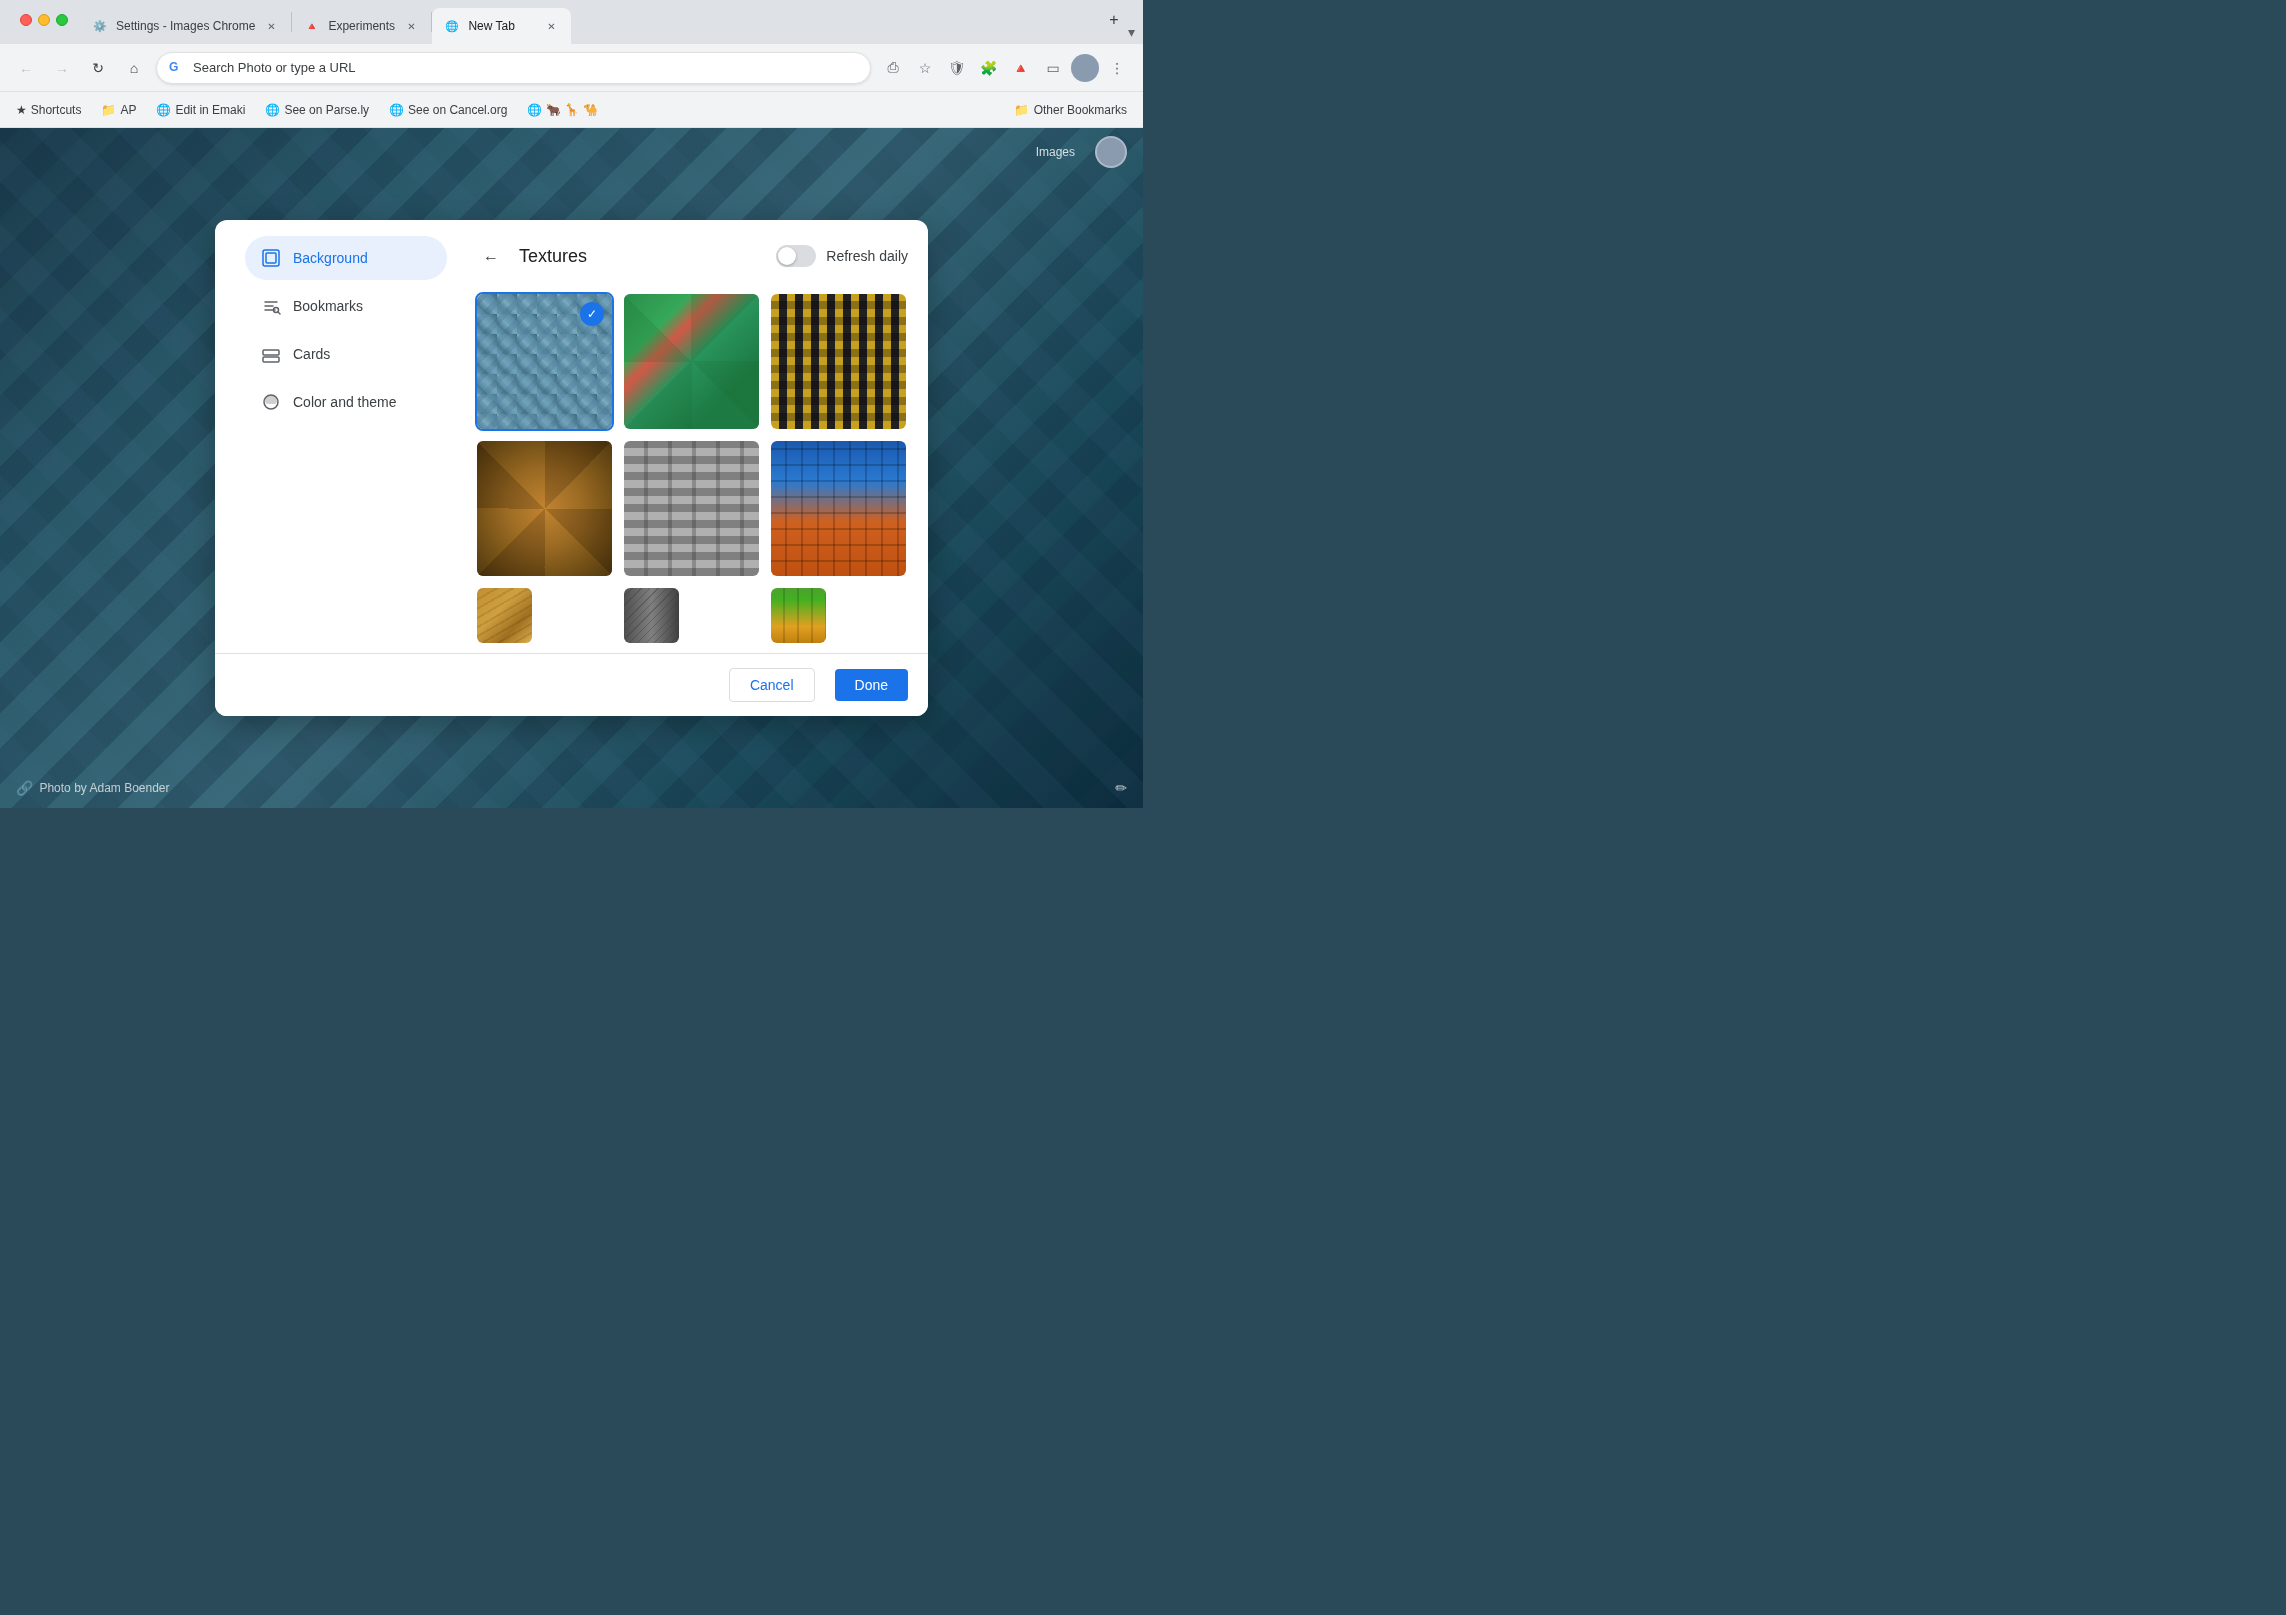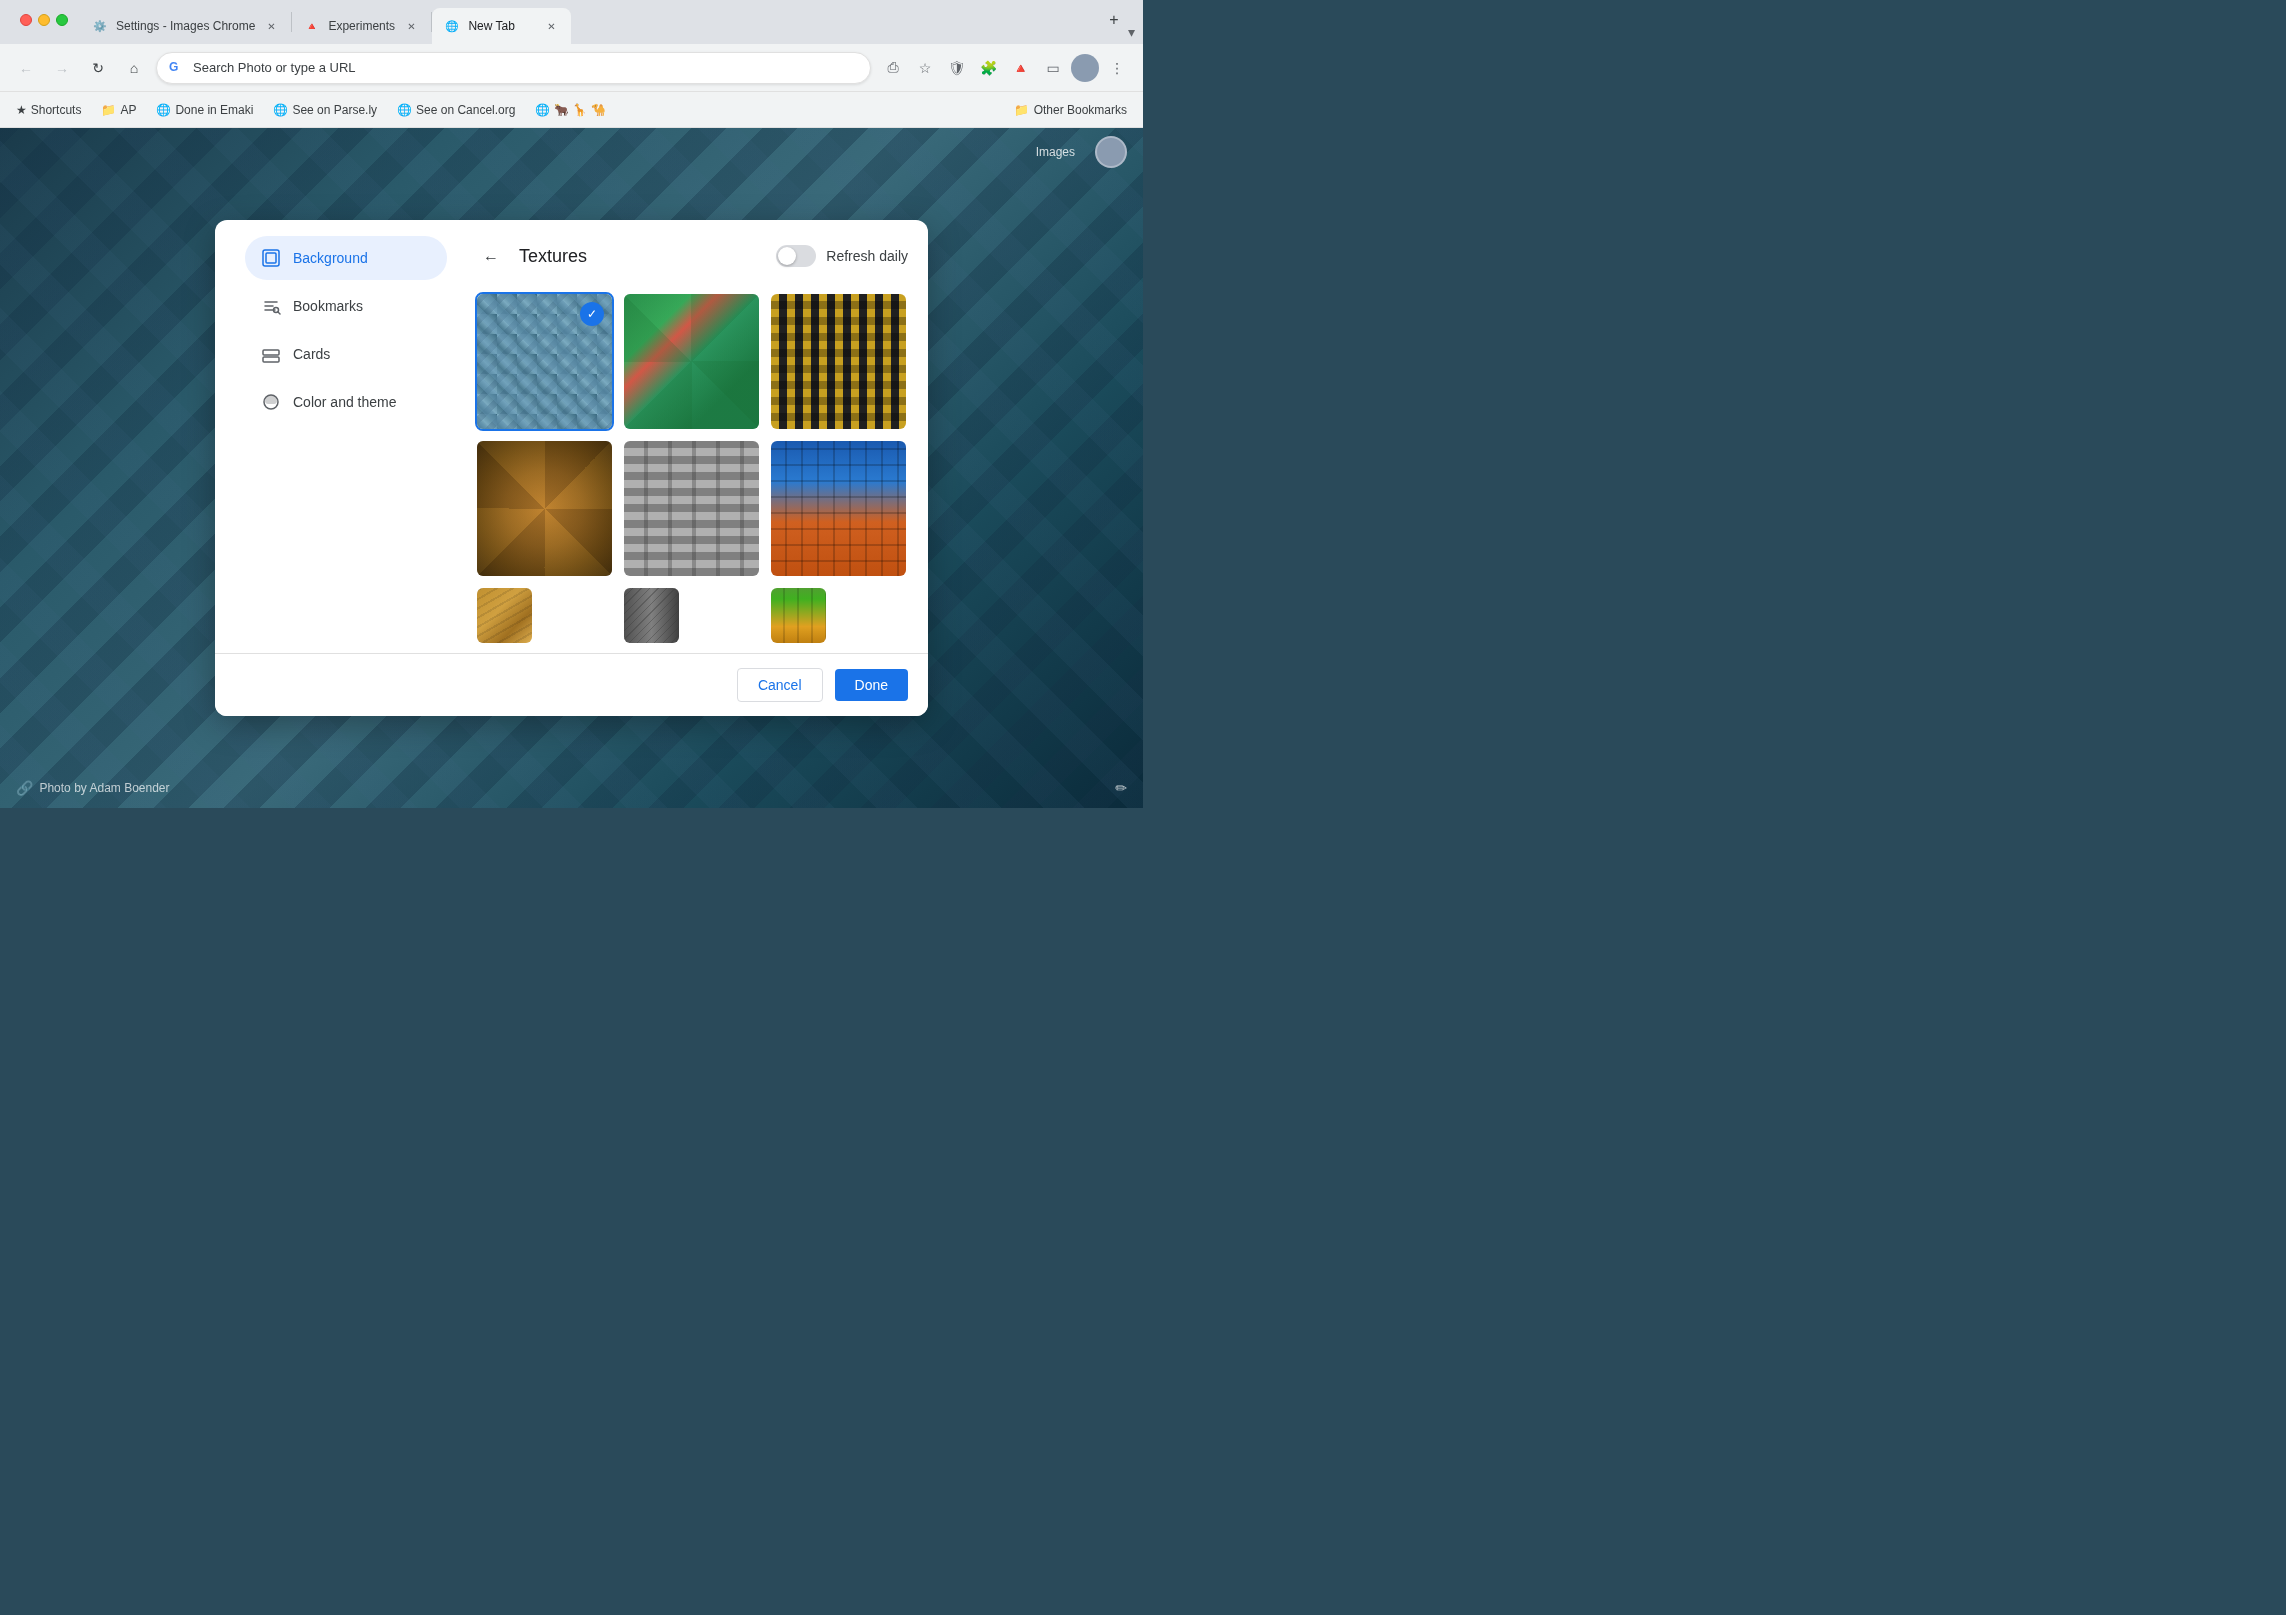--- a/index.html
+++ b/index.html
@@ -601,21 +601,21 @@
       color: #fff;
       font-size: 12px;
     }
 
     
     .modal-footer {
       height: 63px;
       display: flex;
       align-items: center;
       justify-content: flex-end;
-      gap: 12px;
+      gap: 20px;
       padding: 0 20px;
       border-top: 1px solid #e0e0e0;
       flex-shrink: 0;
       background: #fff;
     }
     .btn-cancel {
       padding: 8px 20px;
       border-radius: 4px;
       border: 1px solid #dadce0;
       background: #fff;
@@ -697,21 +697,21 @@
     <div class="bookmark-item">
       <span class="bookmark-icon">★</span>
       <span>Shortcuts</span>
     </div>
     <div class="bookmark-item">
       <span class="bookmark-icon">📁</span>
       <span>AP</span>
     </div>
     <div class="bookmark-item">
       <span class="bookmark-icon">🌐</span>
-      <span>Done in Emaki</span>
+      <span>Edit in Emaki</span>
     </div>
     <div class="bookmark-item">
       <span class="bookmark-icon">🌐</span>
       <span>See on Parse.ly</span>
     </div>
     <div class="bookmark-item">
       <span class="bookmark-icon">🌐</span>
       <span>See on Cancel.org</span>
     </div>
     <div class="bookmark-item">

